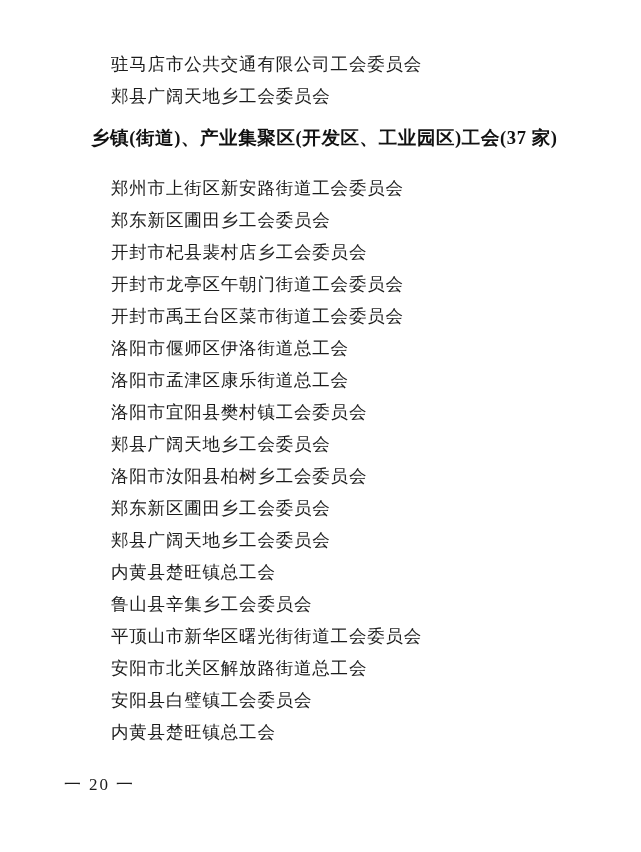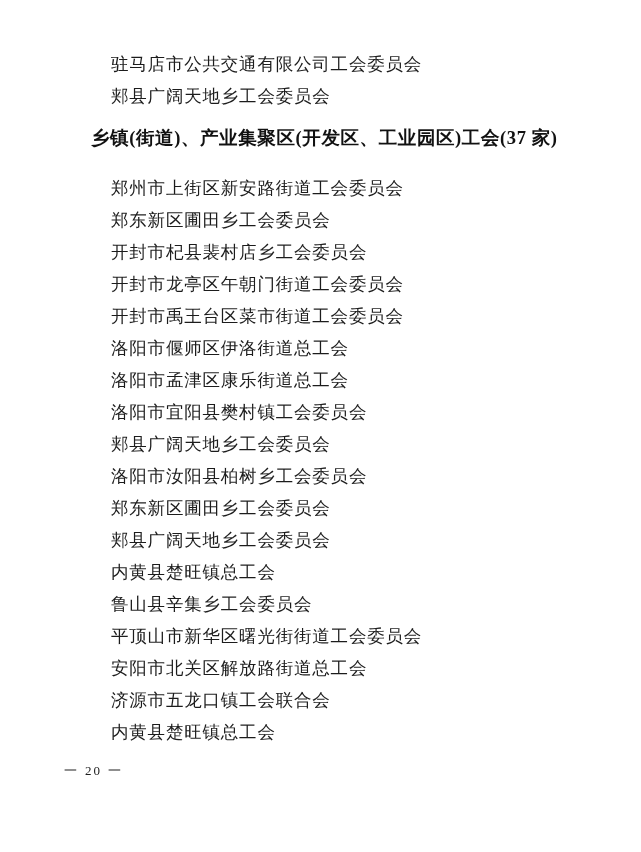--- a/index.html
+++ b/index.html
@@ -42,22 +42,22 @@
     color: #111111;
     margin-top: 10px;
     margin-bottom: 18px;
   }
   .section-list {
     display: block;
   }
   .page-number {
     position: absolute;
     left: 58px;
-    bottom: 72px;
-    font-size: 13px;
+    bottom: 56px;
+    font-size: 17px;
     letter-spacing: 2px;
     color: #1c1c1c;
     white-space: nowrap;
   }
   .pn-dash {
     display: inline-block;
     margin: 0 6px;
   }
 </style>
 </head>
@@ -84,21 +84,21 @@
       <div class="entry">洛阳市孟津区康乐街道总工会</div>
       <div class="entry">洛阳市宜阳县樊村镇工会委员会</div>
       <div class="entry">郏县广阔天地乡工会委员会</div>
       <div class="entry">洛阳市汝阳县柏树乡工会委员会</div>
       <div class="entry">郑东新区圃田乡工会委员会</div>
       <div class="entry">郏县广阔天地乡工会委员会</div>
       <div class="entry">内黄县楚旺镇总工会</div>
       <div class="entry">鲁山县辛集乡工会委员会</div>
       <div class="entry">平顶山市新华区曙光街街道工会委员会</div>
       <div class="entry">安阳市北关区解放路街道总工会</div>
-      <div class="entry">济源市五龙口镇工会联合会</div>
+      <div class="entry">安阳县白璧镇工会委员会</div>
       <div class="entry">内黄县楚旺镇总工会</div>
     </div>
 
   </div>
 
   <div class="page-number">
     <span class="pn-dash">一</span><span>20</span><span class="pn-dash">一</span>
   </div>
 
 </div>

